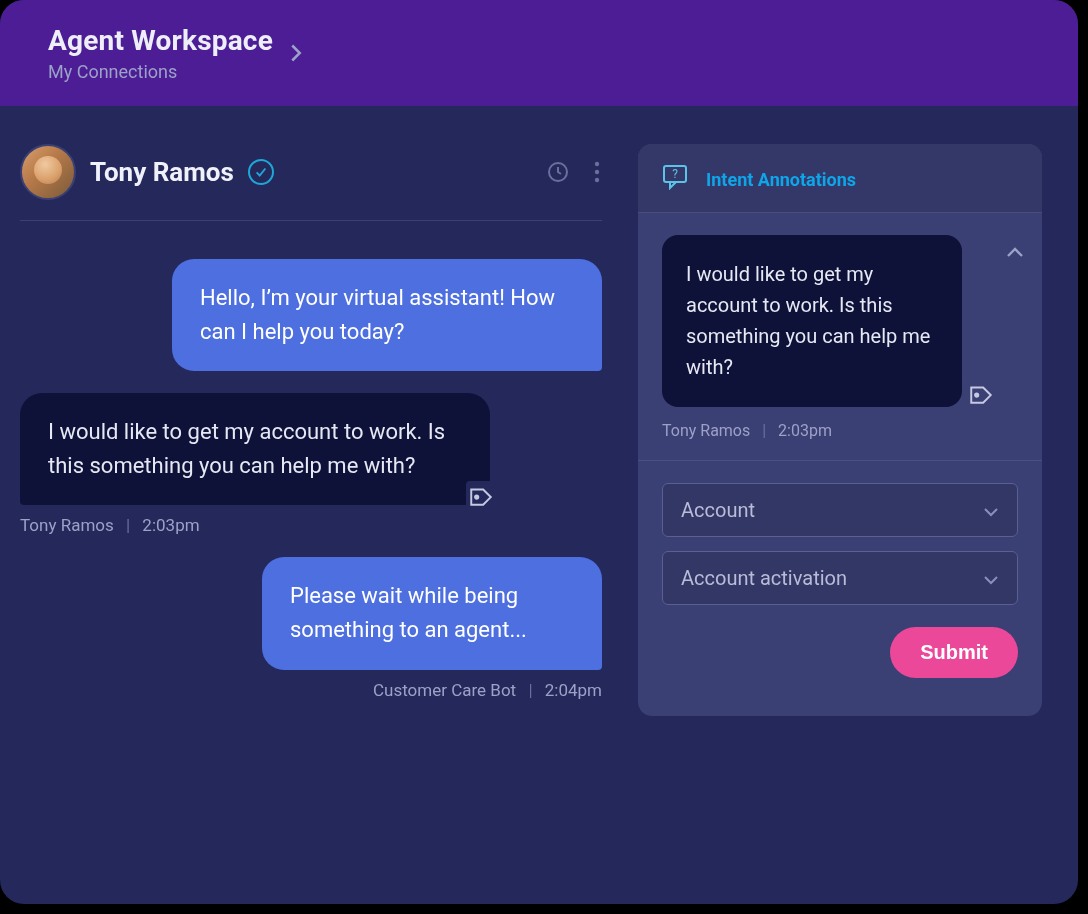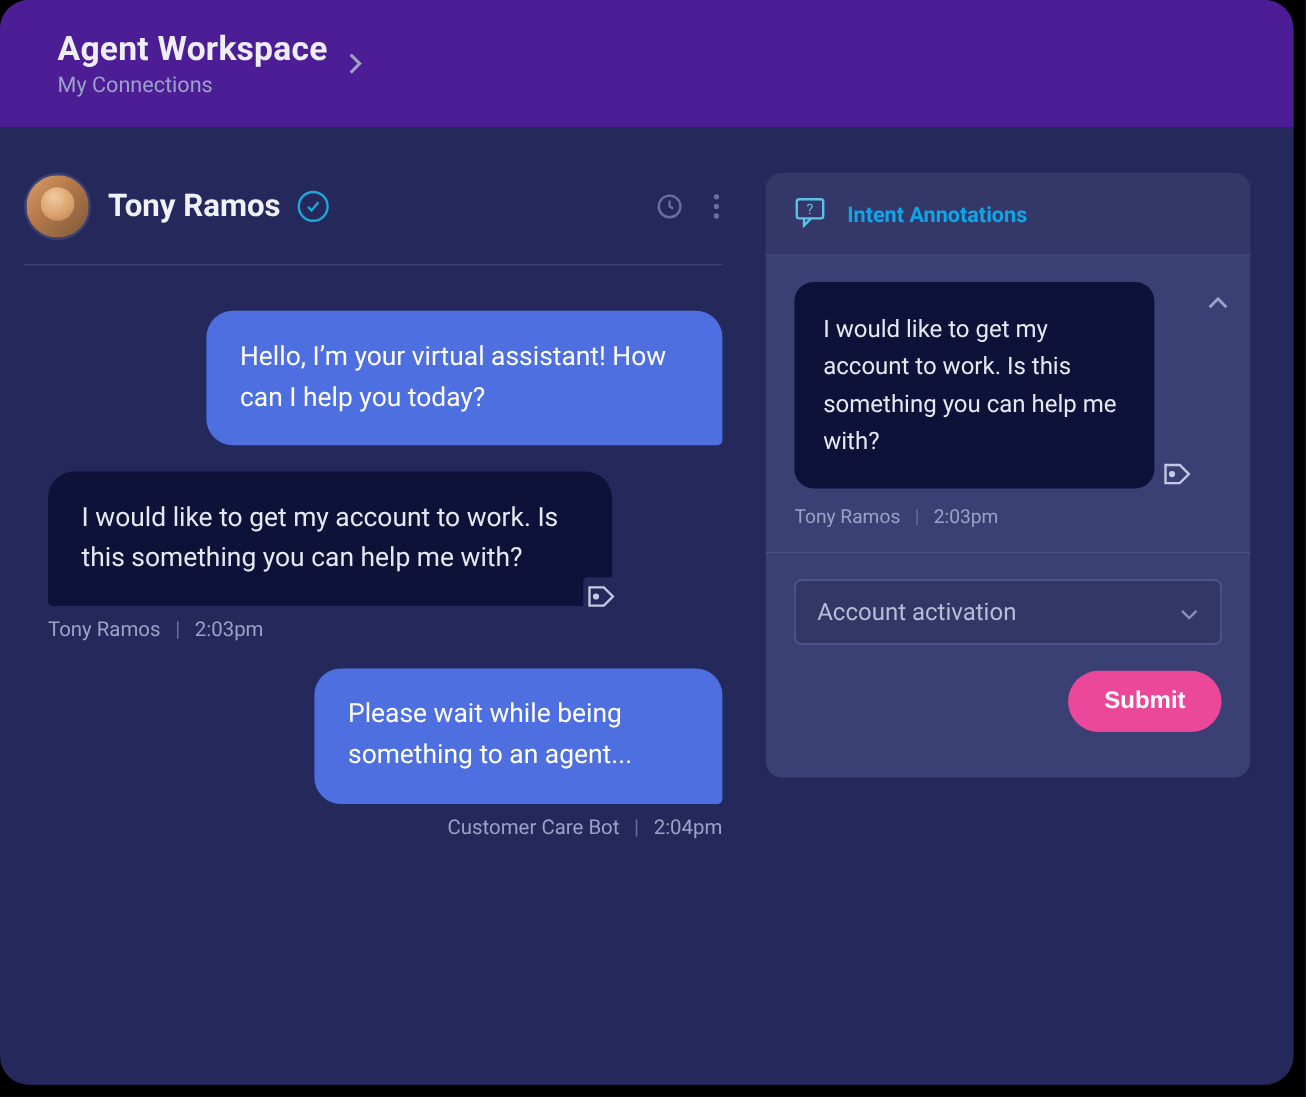--- a/index.html
+++ b/index.html
@@ -78,21 +78,21 @@
     width: 26px; height: 26px; border: 2px solid #1ea7d6; border-radius: 50%;
     display: flex; align-items: center; justify-content: center;
     color: #1ea7d6;
   }
   .verify svg { width: 14px; height: 14px;}
   .chat-header .flex { flex:1; }
   .hdr-icon { color: #6a6f9c; margin-left: 8px; display:flex; align-items:center;}
 
   
   .messages { padding-top: 38px; }
-  .msg-wrap { margin-bottom: 22px; margin-left: 20px; }
+  .msg-wrap { margin-bottom: 22px; }
   .bubble {
     padding: 22px 28px;
     font-size: 22px;
     line-height: 1.55;
     max-width: 430px;
     position: relative;
   }
   .right { display:flex; flex-direction:column; align-items:flex-end;}
   .left  { display:flex; flex-direction:column; align-items:flex-start;}
   .bubble-bot {
@@ -269,20 +269,28 @@
                 </svg>
             </span>
           </div>
           <div class="quote-meta">
             <span>Tony Ramos</span>
             <span class="sep" style="margin:0 8px;color:#6a6f9c">|</span>
             <span>2:03pm</span>
           </div>
           <div class="divider"></div>
           <div class="select">
+            <span>Account</span>
+            <span class="cd">
+              <svg width="16" height="10" viewBox="0 0 16 10" fill="none" stroke="currentColor" stroke-width="2">
+                  <path d="M2 2 L8 8 L14 2"></path>
+                </svg>
+            </span>
+          </div>
+          <div class="select">
             <span>Account activation</span>
             <span class="cd">
               <svg width="16" height="10" viewBox="0 0 16 10" fill="none" stroke="currentColor" stroke-width="2">
                   <path d="M2 2 L8 8 L14 2"></path>
                 </svg>
             </span>
           </div>
           <button class="submit">Submit</button>
         </div>
       </div>

